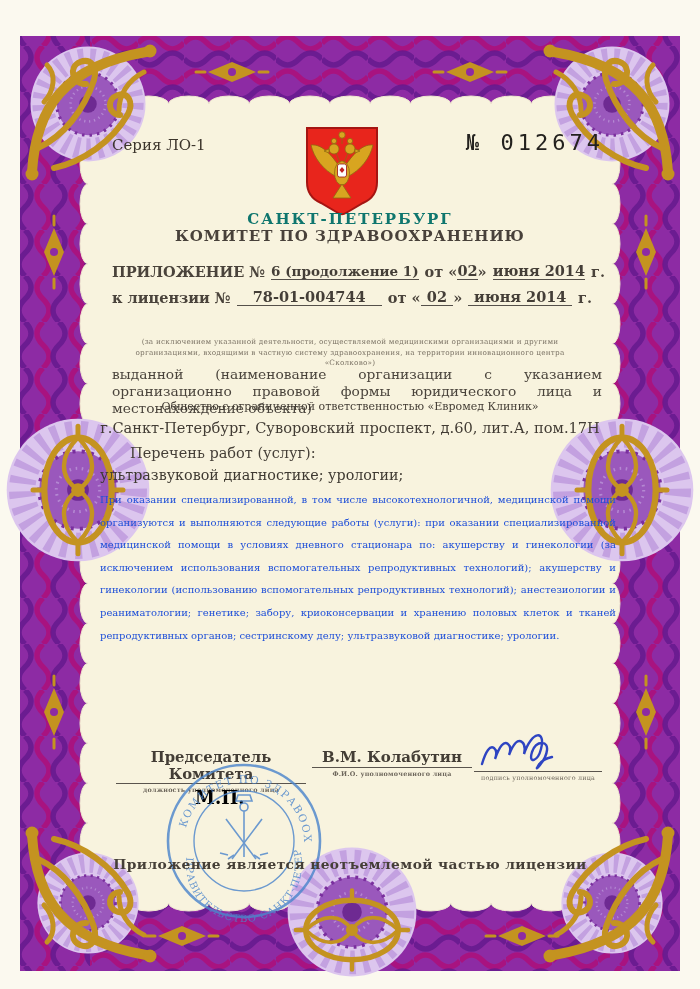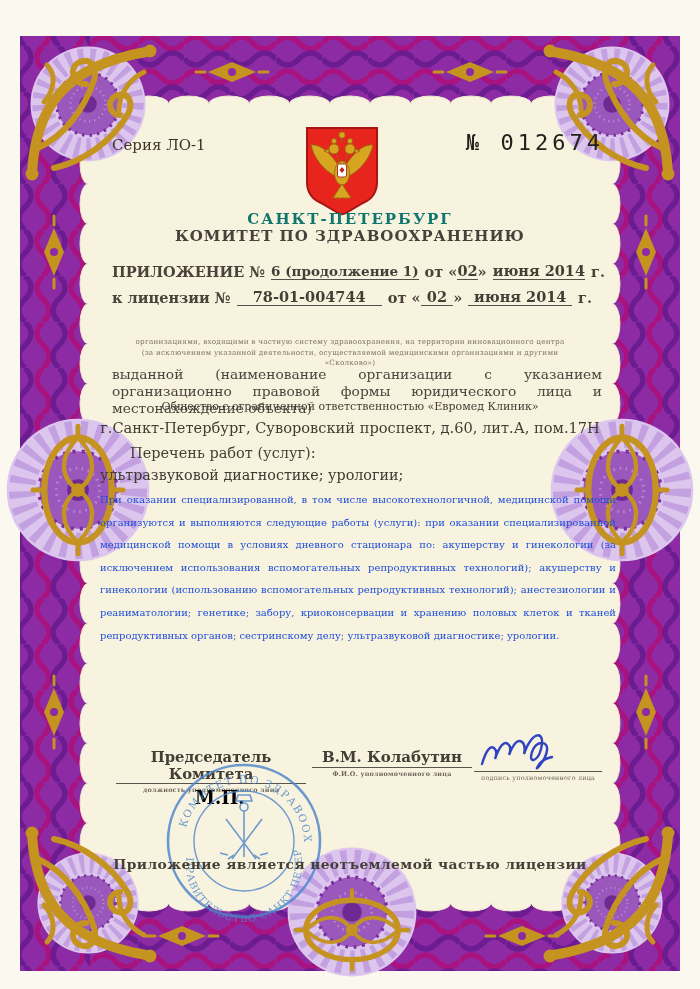--- a/index.html
+++ b/index.html
@@ -191,22 +191,22 @@
     <span class="blank b-day">02</span>
     <span>»</span>
       <span class="apx-gap"></span>
     <span class="blank b-month">июня  2014</span>
       <span class="apx-gap"></span>
     <span>г.</span>
   </div>
 
 
   <div class="layer centered fineprint">
+    <div>(за исключением указанной деятельности, осуществляемой медицинскими организациями и другими</div>
     <div>организациями, входящими в частную систему здравоохранения, на территории инновационного центра</div>
-    <div>(за исключением указанной деятельности, осуществляемой медицинскими организациями и другими</div>
     <div>«Сколково»)</div>
   </div>
 
   <div class="layer issued">выданной  (наименование  организации  с  указанием  организационно правовой формы юридического лица и местонахождение объекта)</div>
   <div class="layer centered orgname">Общество с ограниченной ответственностью «Евромед Клиник»</div>
   <div class="layer centered orgaddr">г.Санкт-Петербург, Суворовский проспект, д.60, лит.А, пом.17Н</div>
 
   <div class="layer works-label">Перечень работ (услуг):</div>
   <div class="layer works-line1">ультразвуковой диагностике; урологии;</div>
   <div class="layer works-par">При оказании специализированной, в том числе высокотехнологичной, медицинской помощи организуются и выполняются следующие работы (услуги): при оказании специализированной медицинской помощи в условиях дневного стационара по: акушерству и гинекологии (за исключением использования вспомогательных репродуктивных технологий); акушерству и гинекологии (использованию вспомогательных репродуктивных технологий); анестезиологии и реаниматологии; генетике; забору, криоконсервации и хранению половых клеток и тканей репродуктивных органов; сестринскому делу; ультразвуковой диагностике; урологии.</div>

